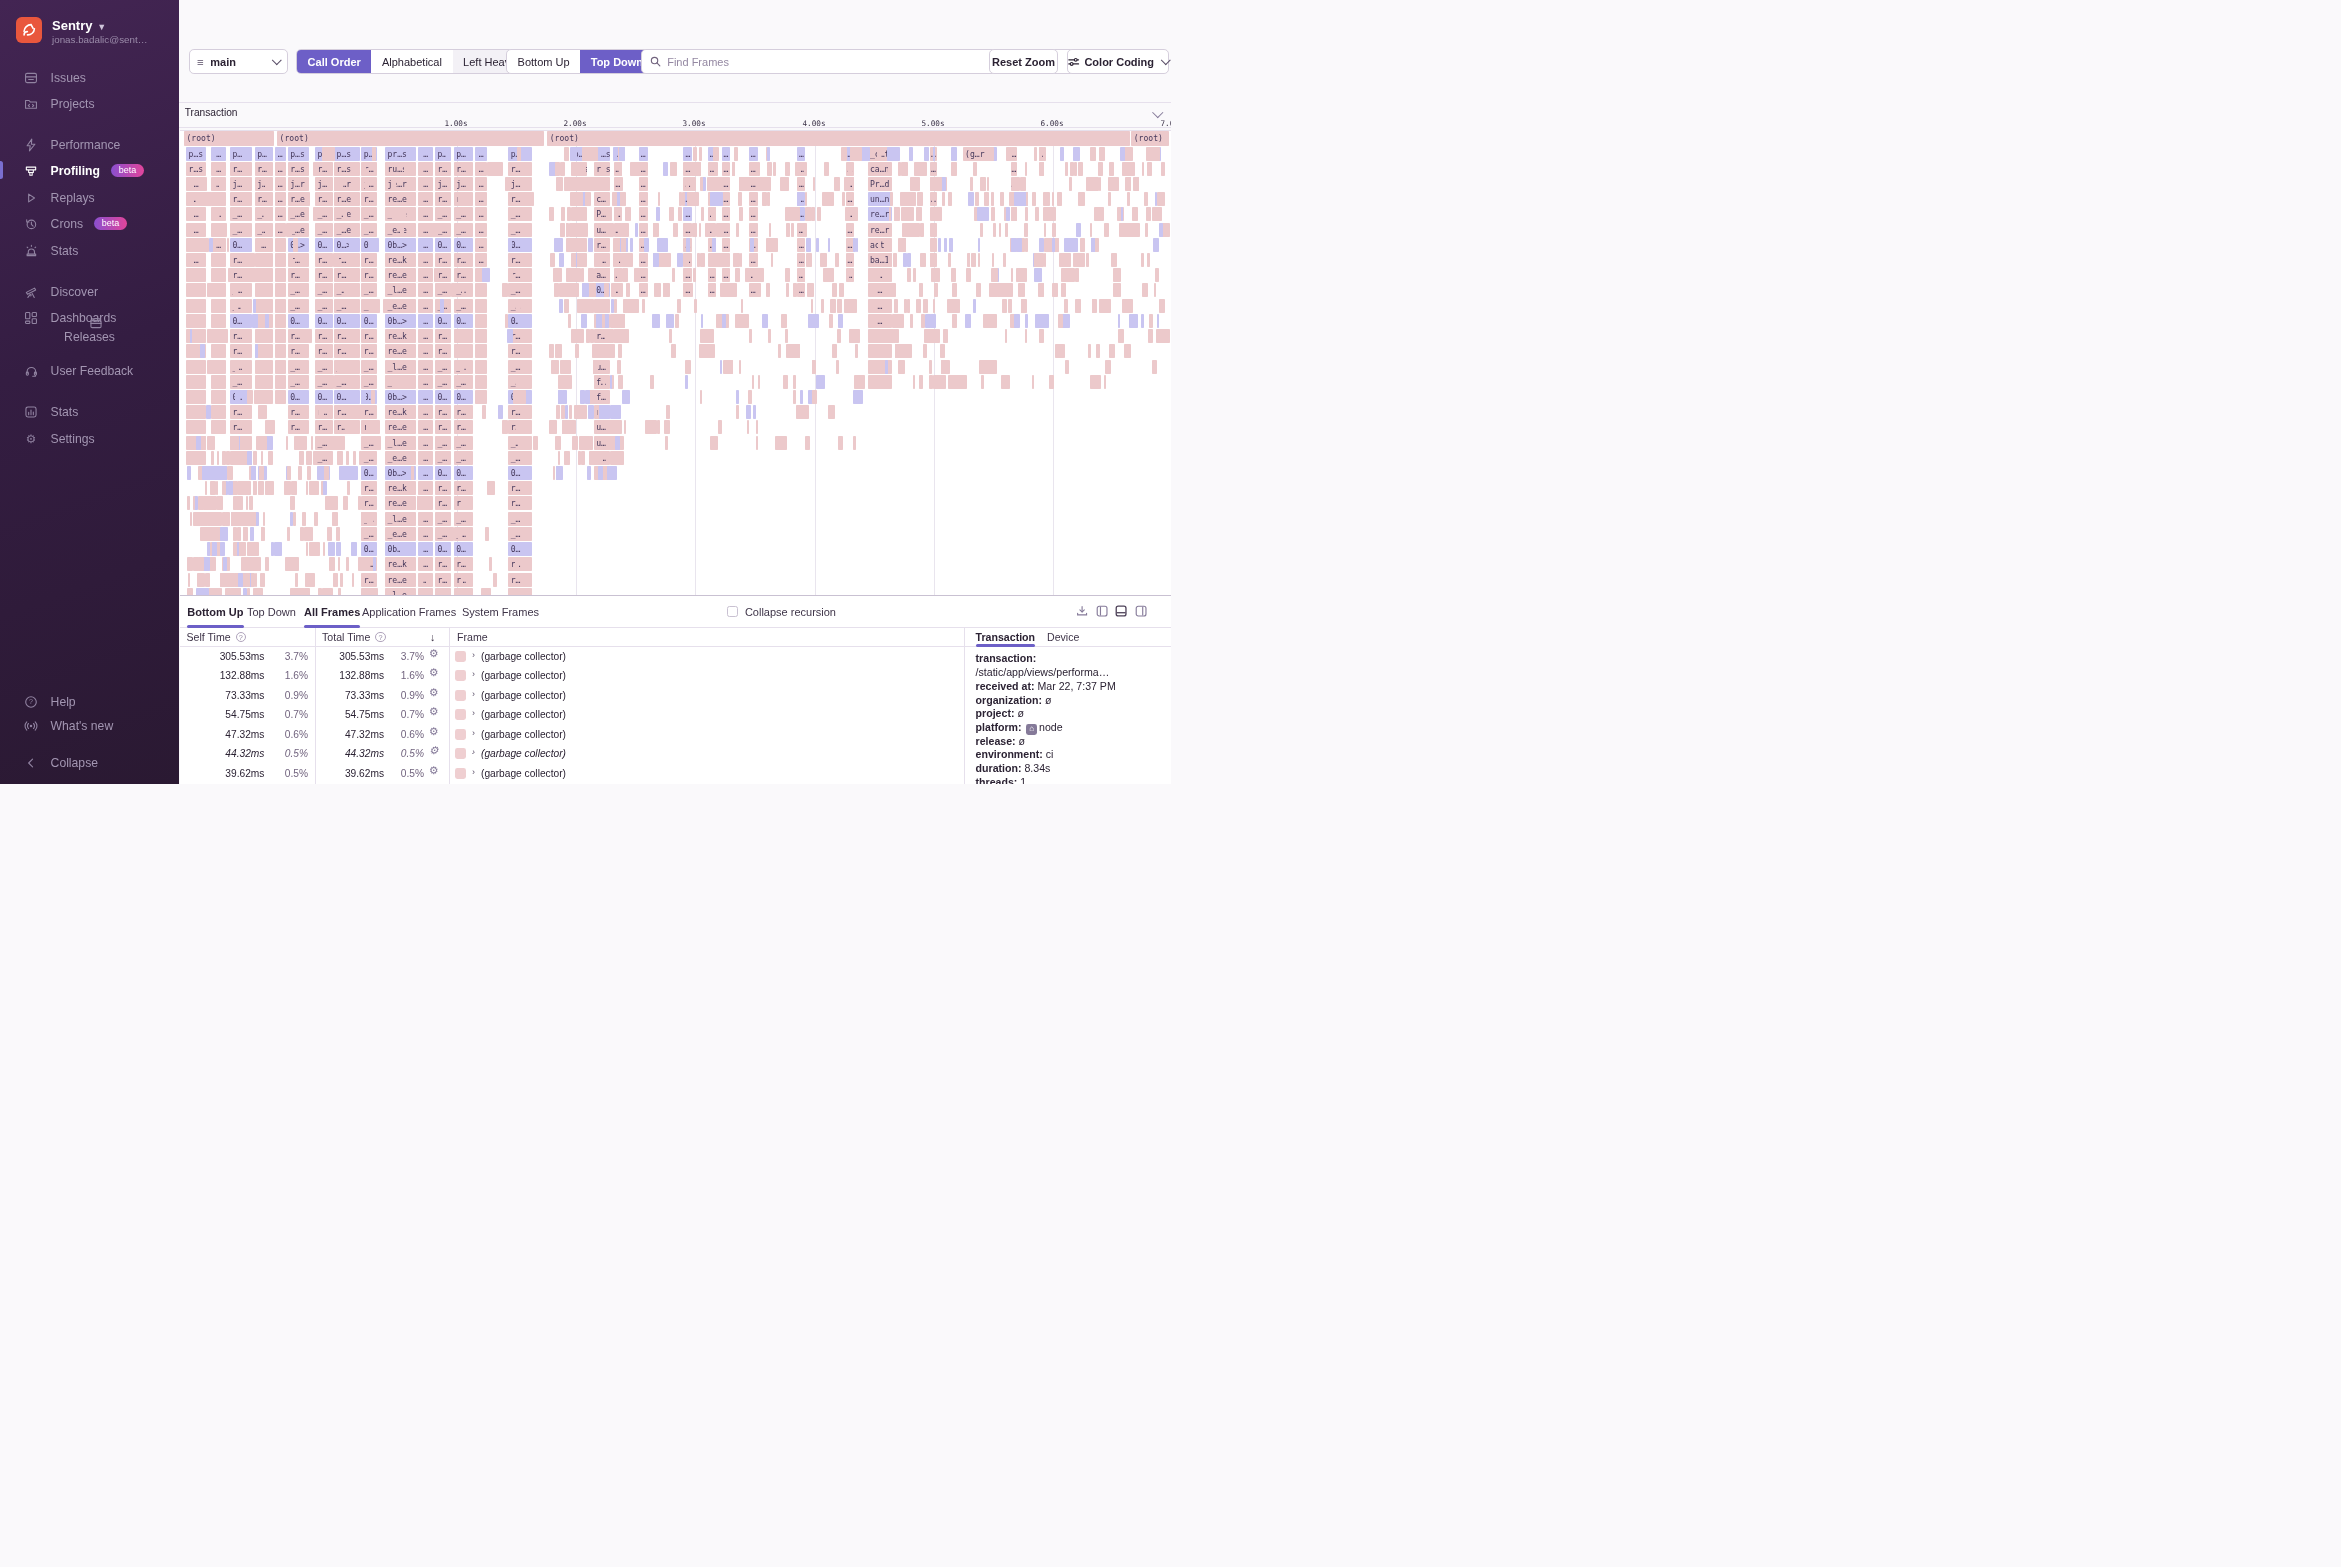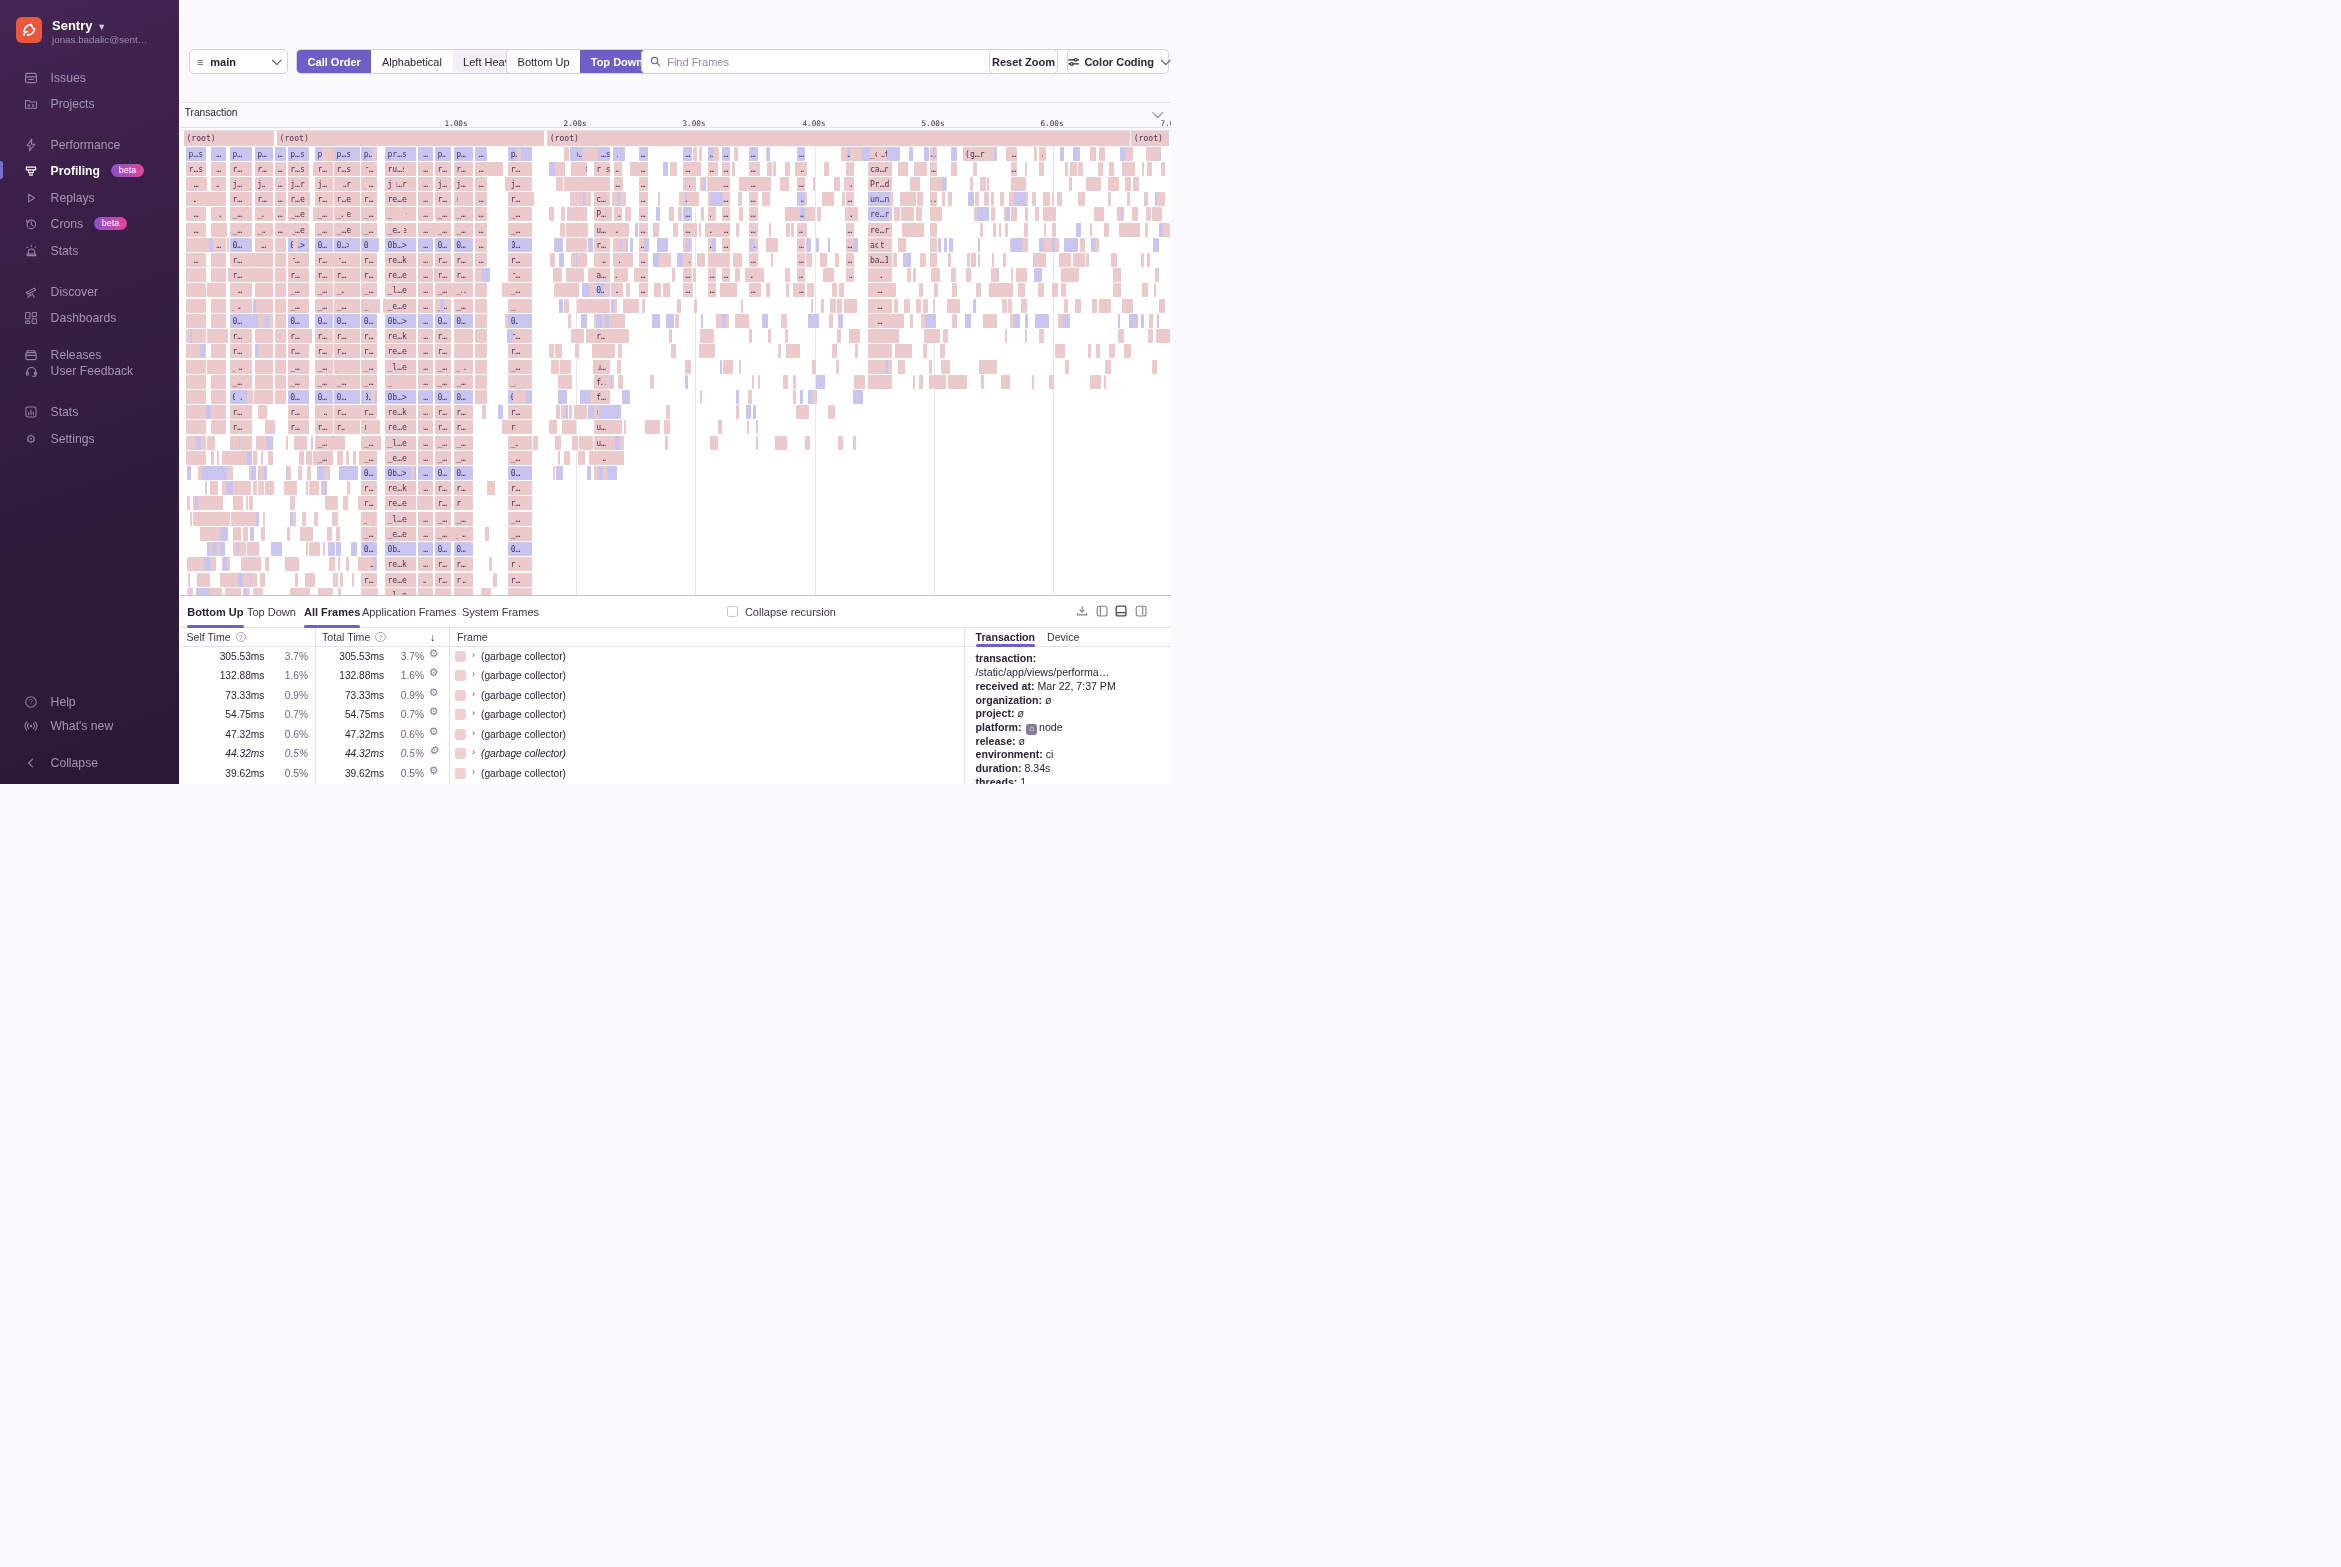--- a/index.html
+++ b/index.html
@@ -211,21 +211,21 @@
           <span class="ic">
             <svg class="sic" width="14" height="14" viewBox="0 0 18 18">
               <rect x="2" y="2" width="5.5" height="8" rx="1" fill="none" stroke="currentColor" stroke-width="1.4" stroke-linecap="round" stroke-linejoin="round"></rect>
               <rect x="10.5" y="2" width="5.5" height="5" rx="1" fill="none" stroke="currentColor" stroke-width="1.4" stroke-linecap="round" stroke-linejoin="round"></rect>
               <rect x="10.5" y="10" width="5.5" height="6" rx="1" fill="none" stroke="currentColor" stroke-width="1.4" stroke-linecap="round" stroke-linejoin="round"></rect>
               <rect x="2" y="13" width="5.5" height="3" rx="1" fill="none" stroke="currentColor" stroke-width="1.4" stroke-linecap="round" stroke-linejoin="round"></rect>
             </svg>
           </span>
           <span>Dashboards</span>
         </div>
-        <div class="sb-item" style="top: 343px;">
+        <div class="sb-item" style="top: 316px; flex-direction: column;">
           <span class="ic">
             <svg class="sic" width="14" height="14" viewBox="0 0 18 18">
               <rect x="2.5" y="6" width="13" height="9" rx="1.5" fill="none" stroke="currentColor" stroke-width="1.4" stroke-linecap="round" stroke-linejoin="round"></rect>
               <path d="M4 6V3.5h10V6M2.5 9.5h13" fill="none" stroke="currentColor" stroke-width="1.4" stroke-linecap="round" stroke-linejoin="round"></path>
             </svg>
           </span>
           <span>Releases</span>
         </div>
         <div class="sb-item" style="top: 359px;">
           <span class="ic">

